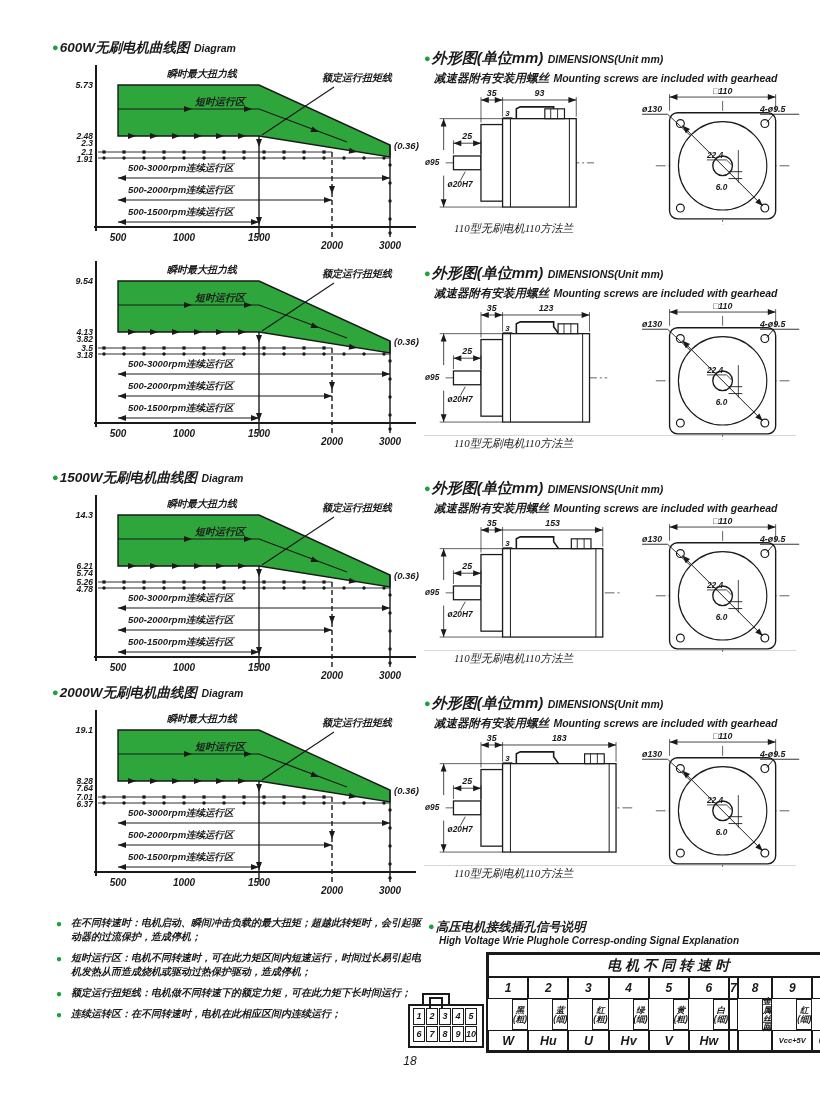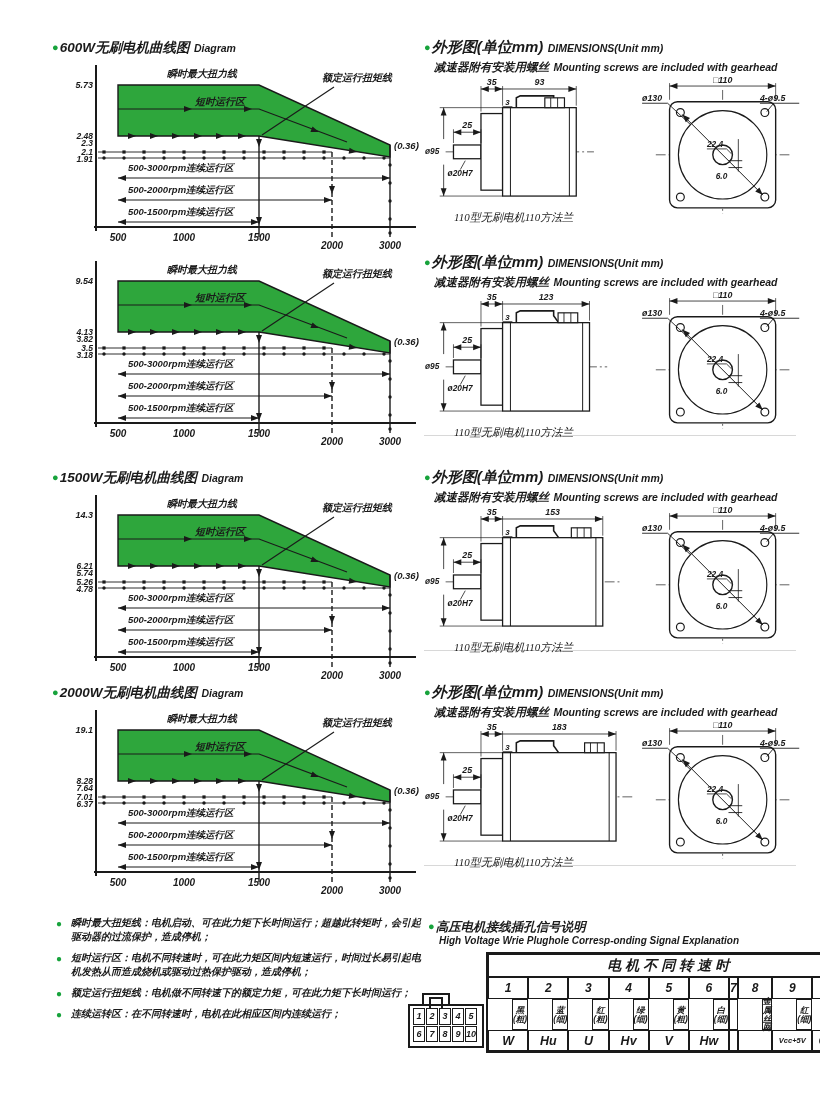--- a/index.html
+++ b/index.html
@@ -1,20 +1,20 @@
 <!DOCTYPE html>
 <html><head>
 <meta charset="utf-8">
 <style>
   html,body{margin:0;padding:0;background:#ffffff;}
   .page{position:relative;width:820px;height:1104px;background:#fff;overflow:hidden;
         font-family:"Liberation Sans","DejaVu Sans",sans-serif;color:#1a1a1a;font-style:italic;}
   .row{position:absolute;left:0;width:820px;height:215px;}
   .chart-block{position:absolute;left:52px;top:0;width:372px;}
-  .dims-block{position:absolute;left:424px;top:0;width:392px;}
+  .dims-block{position:absolute;left:424px;top:11px;width:392px;}
   .h{white-space:nowrap;line-height:1.1;margin-bottom:1px;}
   .dot{font-size:11px;vertical-align:1px;margin-right:1px;}
   .h .zh{font-weight:bold;font-size:13.5px;}
   .h .en{font-weight:bold;font-size:10.5px;}
   .dims-block .h .zh{font-size:15px;}
   .sub{white-space:nowrap;margin:1px 0 0 10px;line-height:1.1;}
   .sub .zh{font-weight:bold;font-size:11.5px;}
   .sub .en{font-weight:bold;font-size:10.5px;}
   svg{display:block;}
   .cap{width:270px;margin-left:30px;text-align:left;font-size:11px;font-family:"Liberation Serif","DejaVu Serif",serif;margin-top:-4px;}
@@ -704,21 +704,21 @@
           <text x="288" y="74" font-size="8.5" text-anchor="start" fill="#1a1a1a" font-weight="bold" font-family="Liberation Sans, DejaVu Sans, sans-serif">22.4</text>
           <line x1="288" y1="76" x2="308" y2="76" stroke="#1a1a1a" stroke-width="0.8"></line>
           <line x1="308" y1="76" x2="313" y2="81" stroke="#1a1a1a" stroke-width="0.8"></line>
           <text x="297" y="107" font-size="8.5" text-anchor="start" fill="#1a1a1a" font-weight="bold" font-family="Liberation Sans, DejaVu Sans, sans-serif">6.0</text>
         </svg>
       <div class="cap">110型无刷电机110方法兰</div>
     </div>
   </div>
 
   <div class="notes">
-    <div class="note"><span class="nb dot" style="color: rgb(23, 163, 60);">●</span><span>瞬时最大扭矩线：电机启动、可在此力矩下长时间运行；超越此转矩时，会引起驱动器的过流保护，造成停机；</span></div>
+    <div class="note"><span class="nb dot" style="color: rgb(23, 163, 60);">●</span><span>在不同转速时：电机启动、瞬间冲击负载的最大扭矩；超越此转矩时，会引起驱动器的过流保护，造成停机；</span></div>
     <div class="note"><span class="nb dot" style="color: rgb(23, 163, 60);">●</span><span>短时运行区：电机不同转速时，可在此力矩区间内短速运行，时间过长易引起电机发热从而造成烧机或驱动过热保护驱动，造成停机；</span></div>
     <div class="note"><span class="nb dot" style="color: rgb(23, 163, 60);">●</span><span>额定运行扭矩线：电机做不同转速下的额定力矩，可在此力矩下长时间运行；</span></div>
     <div class="note"><span class="nb dot" style="color: rgb(23, 163, 60);">●</span><span>连续运转区：在不同转速时，电机在此相应区间内连续运行；</span></div>
   </div>
 
   <div class="wiring-head">
     <span class="dot" style="color: rgb(23, 163, 60);">●</span><span class="zh">高压电机接线插孔信号说明</span>
     <span class="en">High Voltage Wrie Plughole Corresp-onding Signal Explanation</span>
   </div>
 
@@ -767,14 +767,15 @@
       <div class="cell sig">U</div>
       <div class="cell sig">Hv</div>
       <div class="cell sig">V</div>
       <div class="cell sig">Hw</div>
       <div class="cell sig"></div>
       <div class="cell sig"></div>
       <div class="cell sig tiny">Vcc+5V</div>
       <div class="cell sig">GND</div>
     </div>
 
+  <div class="pageno">18</div>
 
 </div>
 
 </body></html>

